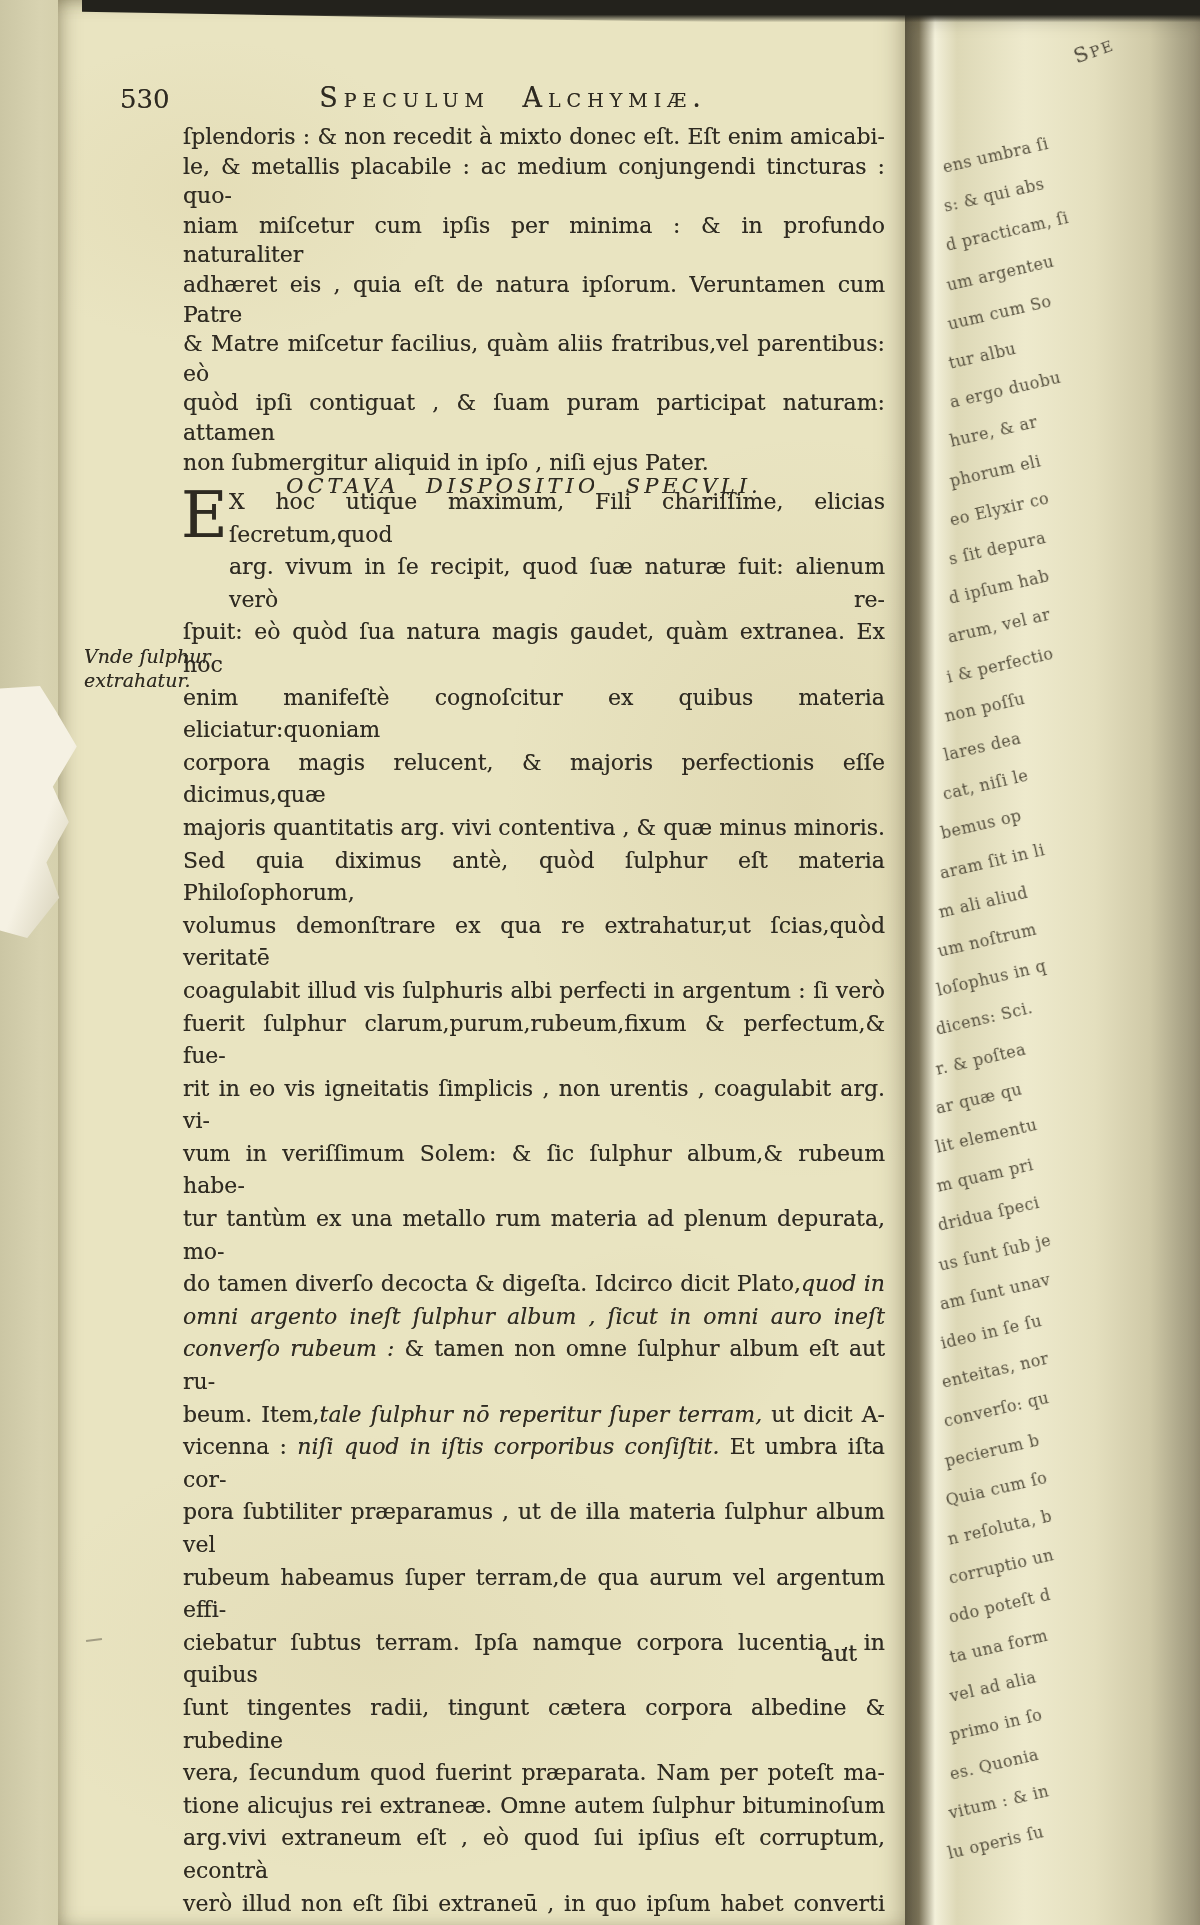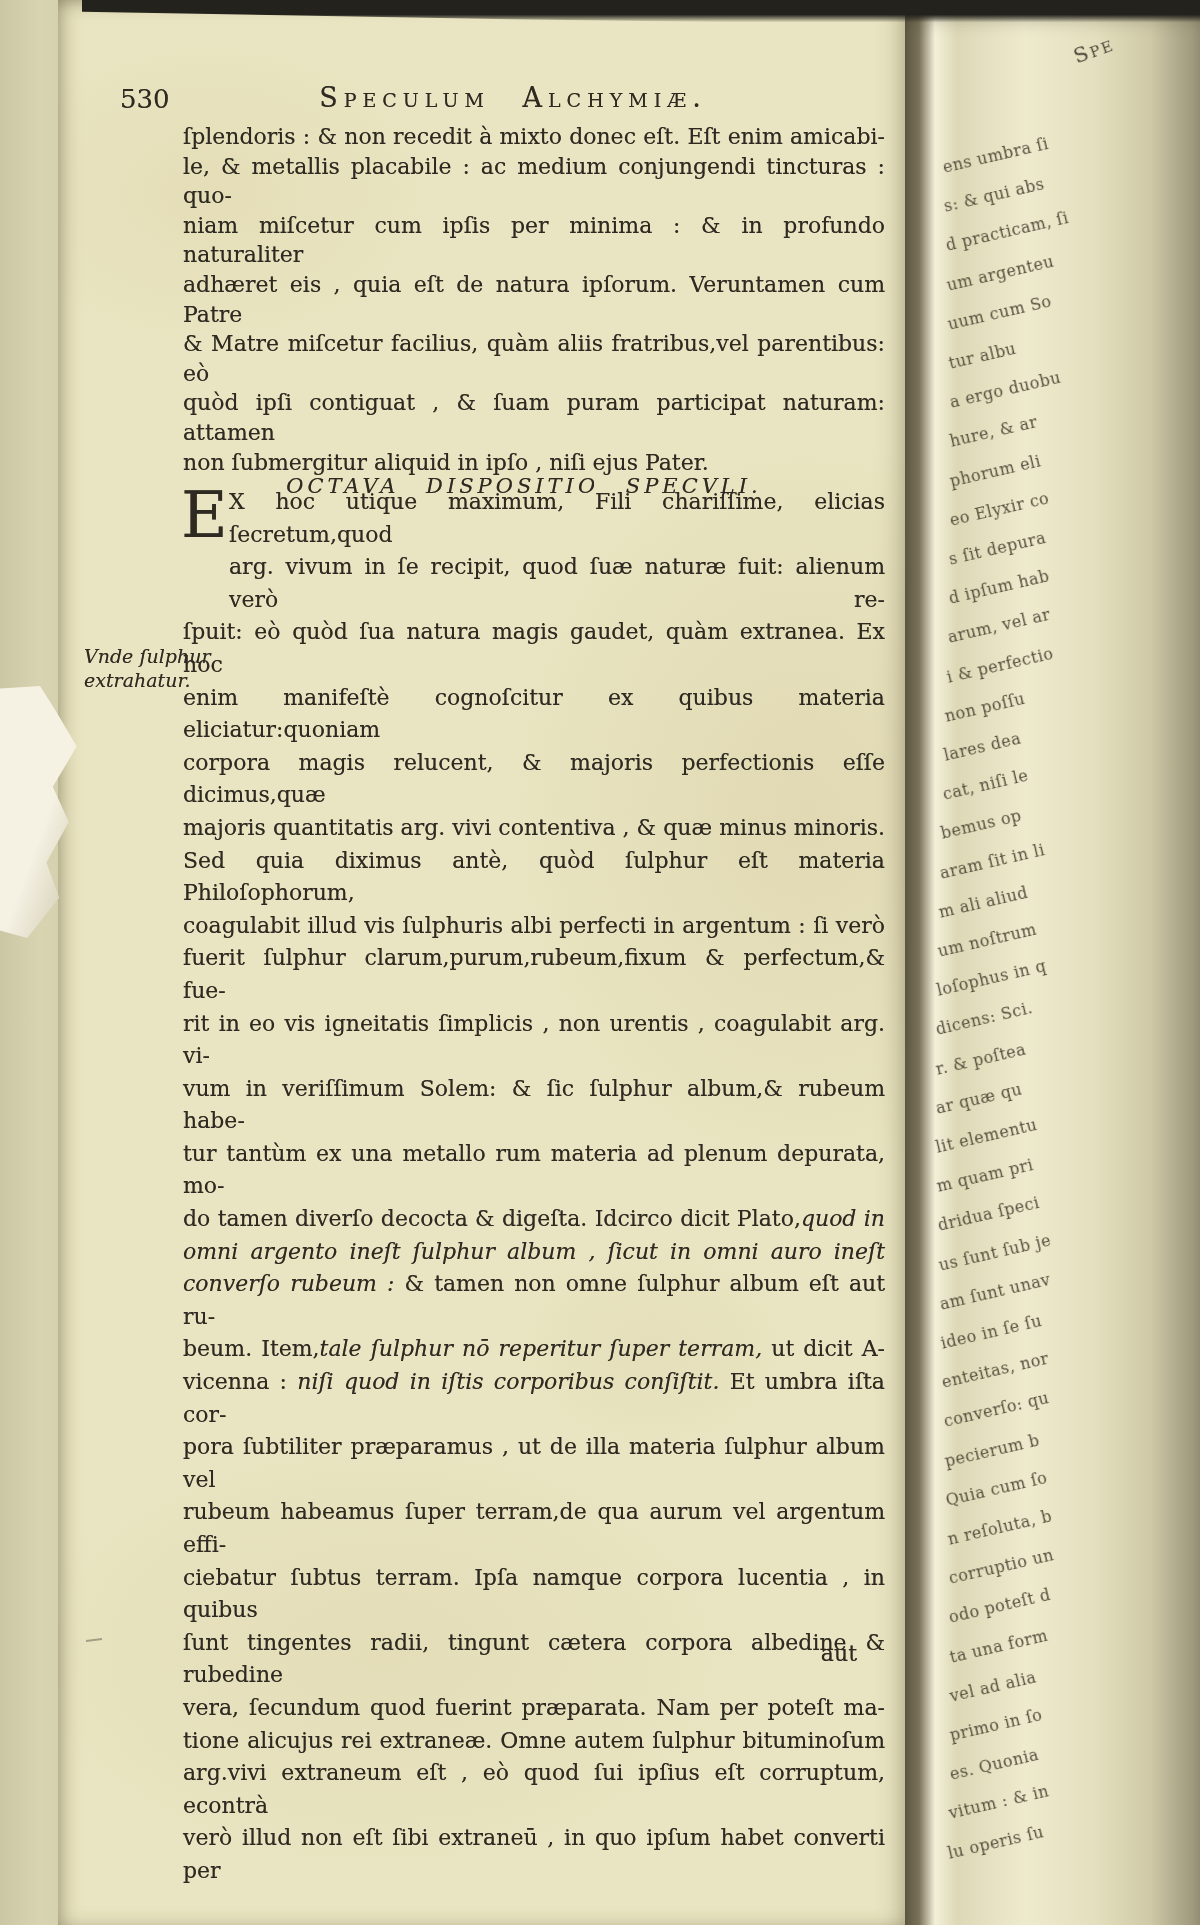--- a/index.html
+++ b/index.html
@@ -104,20 +104,21 @@
 
   <div id="para2" class="textblock ink">
     <span id="drop-cap">E</span>
   <div class="line indent"><span>X hoc utique maximum, Fili chariſſime, elicias ſecretum,quod</span></div>
       <div class="line indent"><span>arg. vivum in ſe recipit, quod ſuæ naturæ fuit: alienum verò re-</span></div>
       <div class="line"><span>ſpuit: eò quòd ſua natura magis gaudet, quàm extranea.  Ex hoc</span></div>
       <div class="line"><span>enim manifeſtè cognoſcitur ex quibus materia eliciatur:quoniam</span></div>
       <div class="line"><span>corpora magis relucent, &amp; majoris perfectionis eſſe dicimus,quæ</span></div>
       <div class="line"><span>majoris quantitatis arg. vivi contentiva ,  &amp; quæ minus minoris.</span></div>
       <div class="line"><span>Sed quia diximus antè, quòd ſulphur eſt materia Philoſophorum,</span></div>
+      <div class="line"><span>volumus demonſtrare ex qua re extrahatur,ut ſcias,quòd veritatē</span></div>
       <div class="line"><span>coagulabit illud vis ſulphuris albi perfecti in argentum :  ſi verò</span></div>
       <div class="line"><span>fuerit ſulphur clarum,purum,rubeum,fixum &amp; perfectum,&amp; fue-</span></div>
       <div class="line"><span>rit in eo vis igneitatis ſimplicis , non urentis , coagulabit arg. vi-</span></div>
       <div class="line"><span>vum in veriſſimum Solem: &amp; ſic ſulphur album,&amp; rubeum habe-</span></div>
       <div class="line"><span>tur tantùm ex una metallo rum materia ad plenum depurata, mo-</span></div>
       <div class="line"><span>do tamen diverſo decocta &amp; digeſta.  Idcirco dicit Plato,</span><span class="it">quod in</span></div>
       <div class="line"><span class="it">omni argento ineſt ſulphur album ,  ſicut in omni auro ineſt</span></div>
       <div class="line"><span class="it">converſo rubeum :</span><span>  &amp; tamen non omne ſulphur album eſt aut ru-</span></div>
       <div class="line"><span>beum. Item,</span><span class="it">tale ſulphur nō reperitur ſuper terram,</span><span> ut dicit A-</span></div>
       <div class="line"><span>vicenna :  </span><span class="it">niſi quod in iſtis corporibus conſiſtit.</span><span>  Et umbra iſta cor-</span></div>

